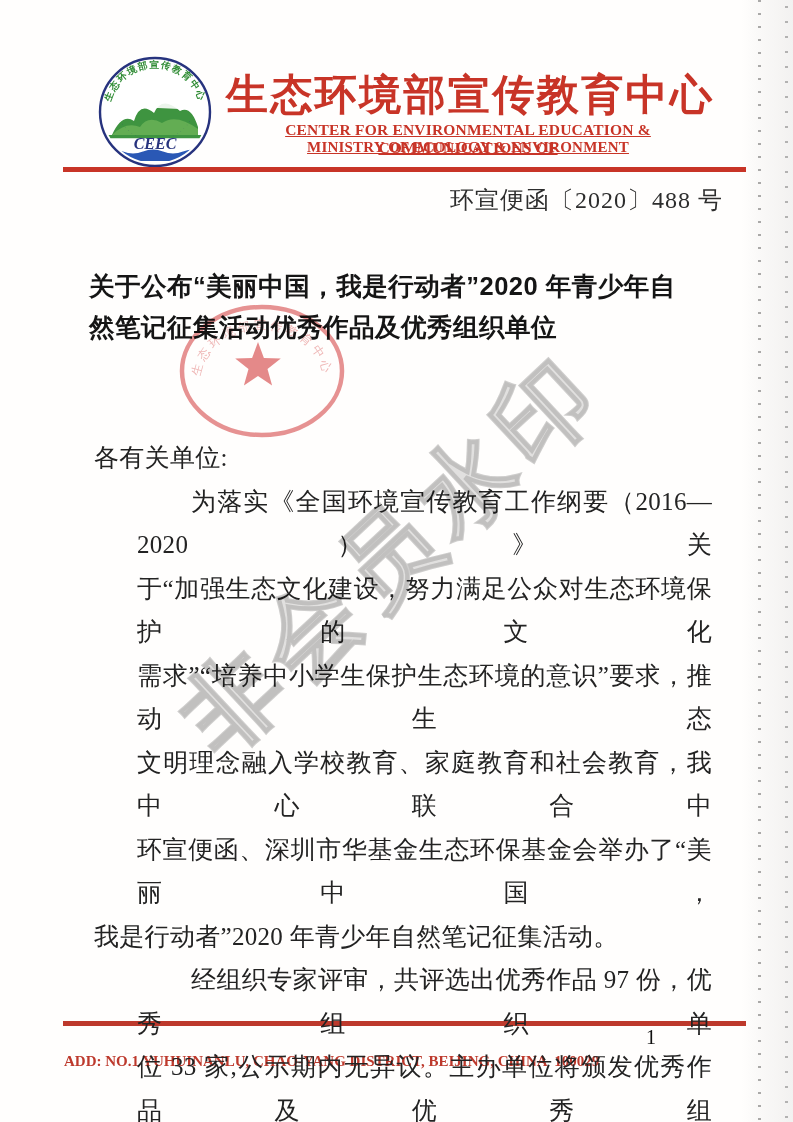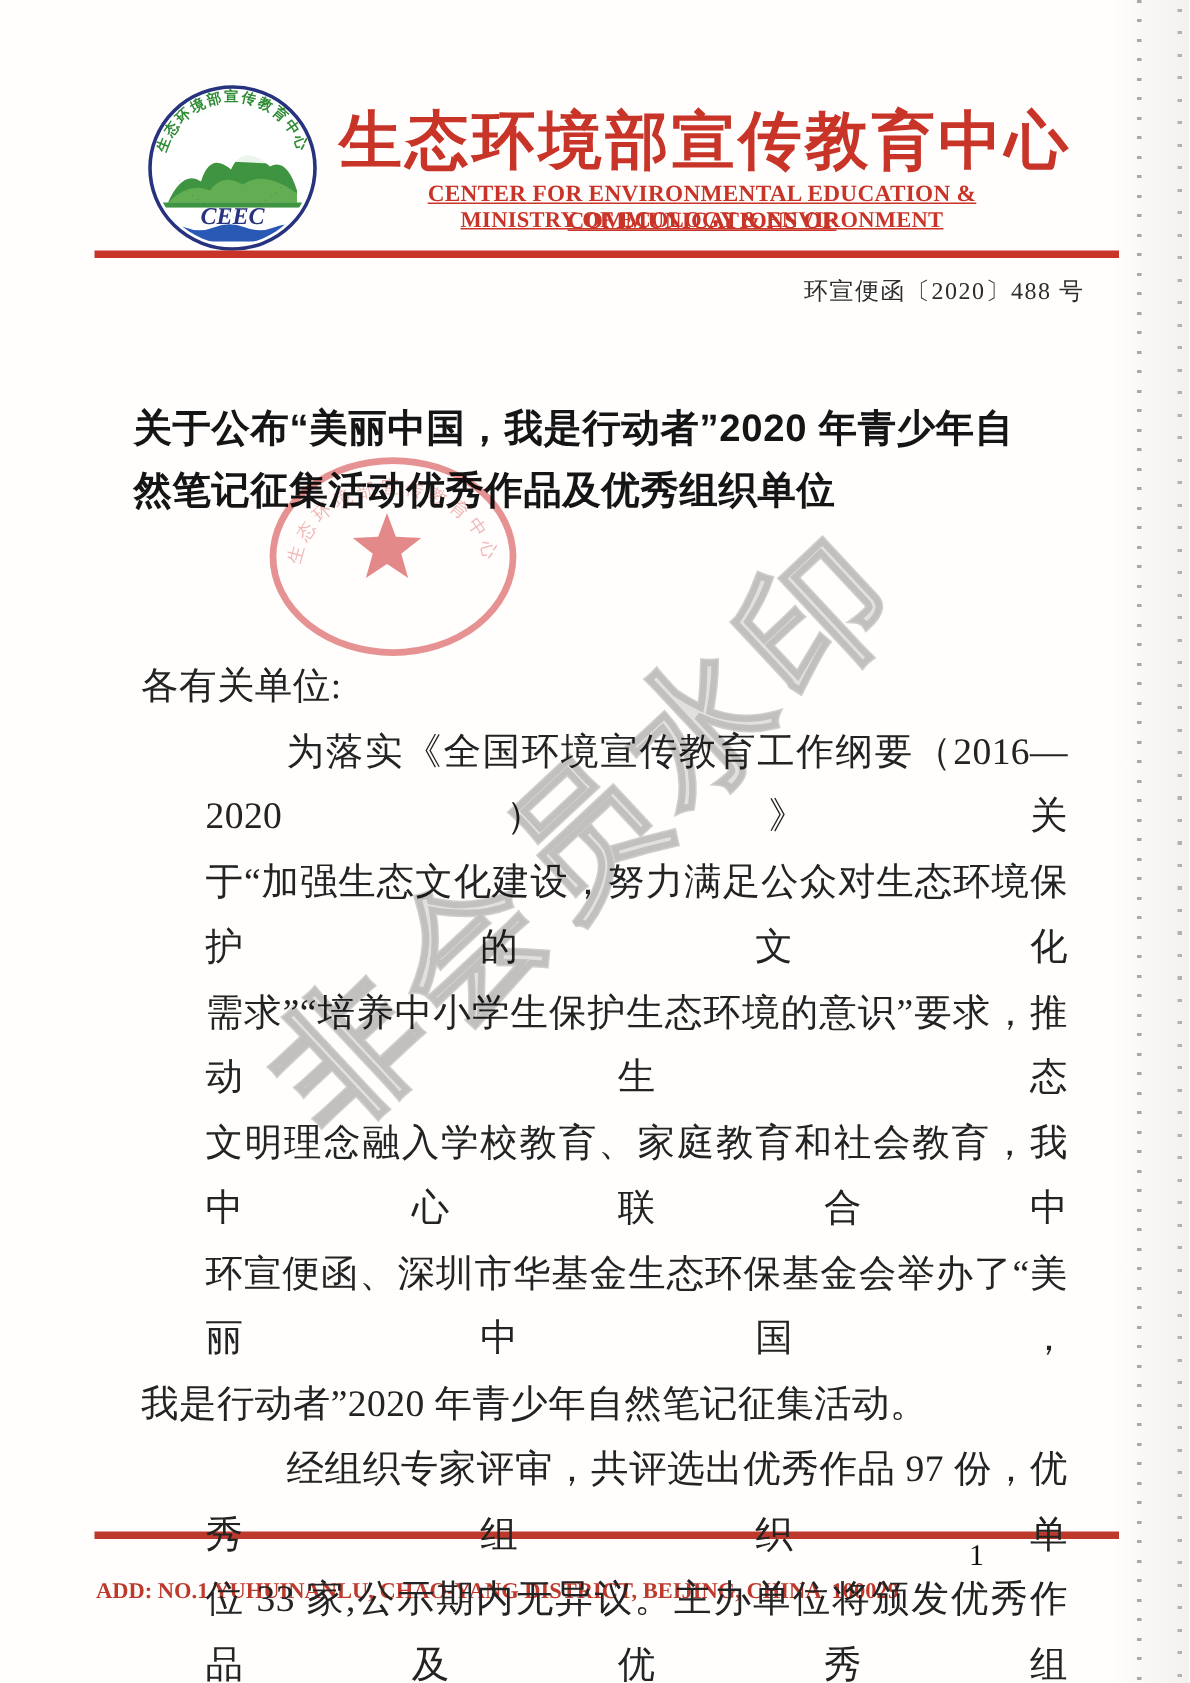--- a/index.html
+++ b/index.html
@@ -40,21 +40,21 @@
   .org-en1,.org-en2{
     position:absolute;left:220px;width:496px;text-align:center;
     color:var(--accent-red);font-weight:bold;letter-spacing:.2px;
     font-family:"Liberation Serif","DejaVu Serif",serif;
     text-decoration:underline;
   }
   .org-en1{top:121px;font-size:15.5px;}
   .org-en2{top:139px;font-size:15px;}
   .rule-top{position:absolute;left:63px;top:167px;width:683px;height:5px;background:var(--accent-red);}
   .doc-number{
-    position:absolute;right:70px;top:184px;font-size:16px;color:#2d2d2d;letter-spacing:1px;
+    position:absolute;right:70px;top:184px;font-size:24px;color:#2d2d2d;letter-spacing:1px;
     white-space:pre;
   }
   
   .title{
     position:absolute;left:89px;top:266px;width:618px;text-align:left;
     font-family:"Liberation Sans","DejaVu Sans",sans-serif;
     font-weight:bold;font-size:25.5px;line-height:41px;color:#151515;
     letter-spacing:.5px;z-index:2;
   }
   

